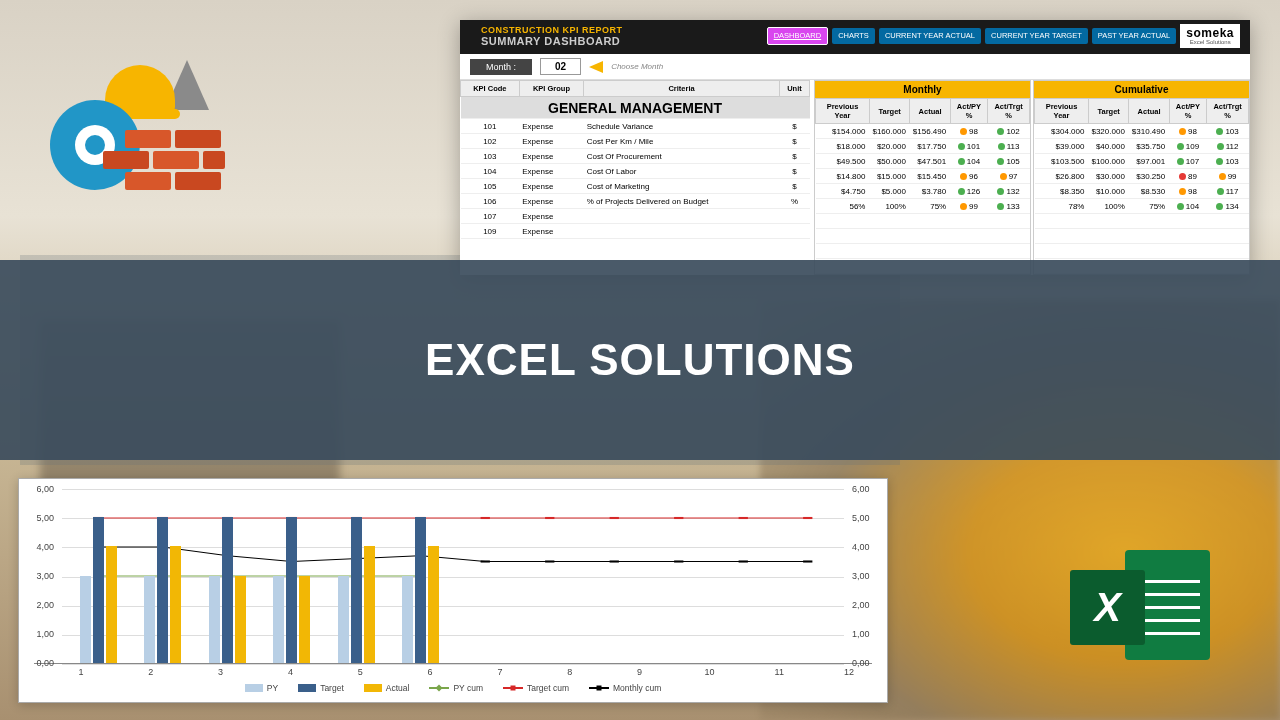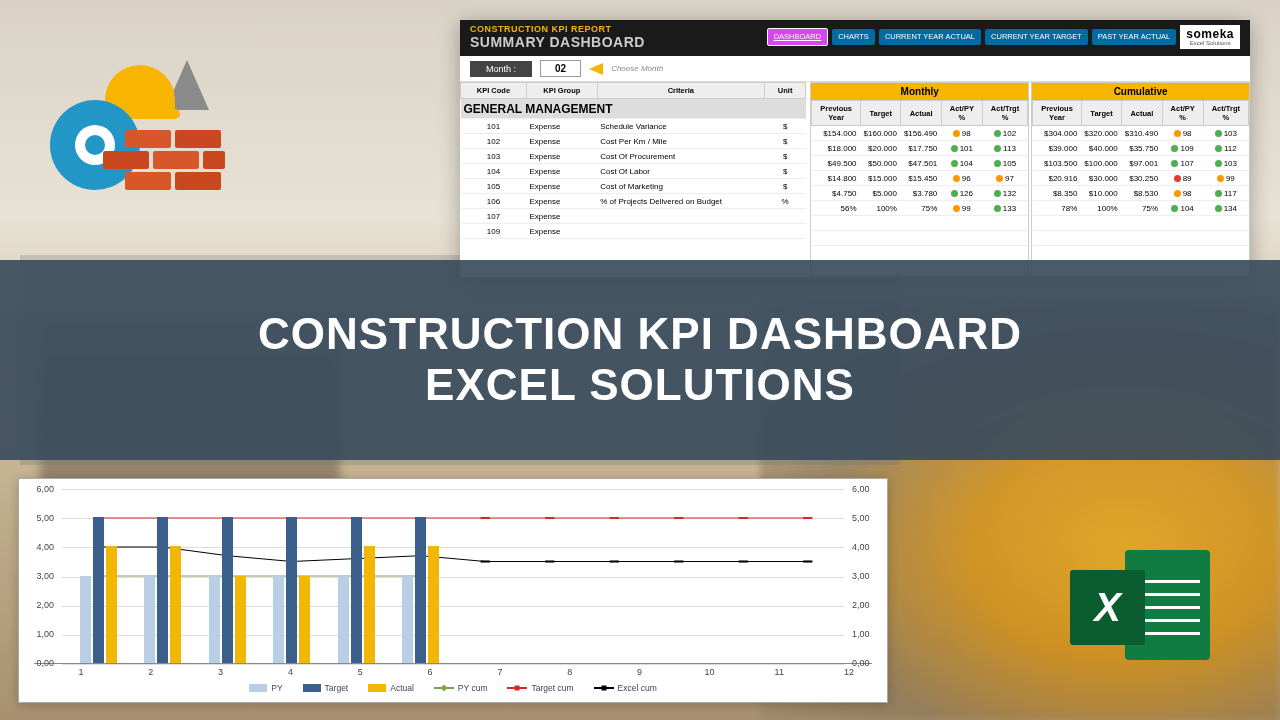--- a/index.html
+++ b/index.html
@@ -15,46 +15,46 @@
 .gear-dot { position:absolute; inset:35px; background:#2196c7; border-radius:50%; }
 .helmet { position:absolute; left:55px; top:5px; width:70px; height:50px; background:#f7b500; border-radius:35px 35px 8px 8px; }
 .helmet::after { content:''; position:absolute; bottom:-4px; left:-5px; right:-5px; height:10px; background:#f7b500; border-radius:5px; }
 .trowel { position:absolute; left:115px; top:0; width:0; height:0; border-left:22px solid transparent; border-right:22px solid transparent; border-bottom:50px solid #8a8a8a; }
 .bricks { position:absolute; left:75px; top:70px; width:100px; height:60px; }
 .brick { position:absolute; height:18px; background:#d8572a; border-radius:2px; }
 
 
 .dashboard { position:absolute; left:460px; top:20px; width:790px; background:#fff; font-size:9px; box-shadow:0 4px 20px rgba(0,0,0,0.3); }
 .dash-header { background:#1a1a1a; color:#fff; padding:4px 10px 6px; display:flex; justify-content:space-between; align-items:center; }
-.dash-titles { display:flex; flex-direction:column; }
+.dash-titles { display:flex; flex-direction:column;margin-left:11px; }
 .dash-report { color:#f7b500; font-size:9px; font-weight:bold; letter-spacing:0.5px; }
-.dash-subtitle { color:#ccc; font-size:14px; font-weight:bold; letter-spacing:0.5px; }
+.dash-subtitle { color:#ccc; font-size:11px; font-weight:bold; letter-spacing:0.5px; }
 .nav-tabs { display:flex; gap:4px; align-items:center; }
 .nav-tab { background:#0369a1; color:#fff; padding:4px 6px; font-size:7.5px; border-radius:2px; text-align:center; line-height:1.1; cursor:pointer; }
 .nav-tab.active { background:#d946ef; border:1.5px solid #fff;text-decoration:underline; }
 .logo-box { background:#fff; padding:3px 6px; color:#000; font-size:9px; text-align:center; line-height:1; }
 .logo-main { font-weight:bold; font-size:12px; letter-spacing:0.5px; }
 .logo-sub { font-size:6px; color:#555; }
 
 .month-row { display:flex; align-items:center; padding:4px 10px; gap:8px; background:#fff; border-bottom:1px solid #ddd; }
 .month-label { background:#444; color:#fff; padding:3px 16px; font-size:9px; }
 .month-value { border:1px solid #999; padding:2px 14px; font-size:10px; font-weight:bold; }
 .arrow-left { width:0; height:0; border-top:6px solid transparent; border-bottom:6px solid transparent; border-right:14px solid #f7b500; }
 .choose { color:#888; font-style:italic; font-size:8px; }
 
 .data-area { display:flex; }
 .left-table { width:350px; }
 .right-tables { flex:1; display:flex; gap:2px; padding-left:4px; }
 .metric-block { flex:1; border:1px solid #ccc; }
 .metric-title { background:#f7b500; text-align:center; font-weight:bold; font-size:10px; padding:3px; }
 
 table { border-collapse:collapse; width:100%; }
-th { background:#eee; font-size:7.5px; padding:3px 8px; border:1px solid #ccc; font-weight:bold; }
+th { background:#eee; font-size:7.5px; padding:3px 2px; border:1px solid #ccc; font-weight:bold; }
 td { font-size:8px; padding:2.5px 3px; border-bottom:1px solid #eee; }
-.section-row td { background:#ddd; text-align:left; font-weight:bold; font-size:12px; }
+.section-row td { background:#ddd; text-align:center; font-weight:bold; font-size:14px; }
 .num { text-align:right; padding-right:4px; }
 .ctr { text-align:center; }
 .dot { display:inline-block; width:7px; height:7px; border-radius:50%; margin-right:2px; vertical-align:middle; }
 .dot.g { background:#4caf50; }
 .dot.o { background:#ff9800; }
 .dot.r { background:#e53935; }
 
 
 .banner { position:absolute; left:0; right:0; top:260px; height:200px; background:rgba(59,76,92,0.92); display:flex; flex-direction:column; justify-content:center; align-items:center; color:#fff; }
 .banner-title { font-size:44px; font-weight:bold; letter-spacing:1px; line-height:1.15; text-align:center; }
@@ -324,21 +324,21 @@
                 <td class="ctr"><span class="dot g"></span>112</td>
               </tr>
               <tr>
                 <td class="num">$103.500</td>
                 <td class="num">$100.000</td>
                 <td class="num">$97.001</td>
                 <td class="ctr"><span class="dot g"></span>107</td>
                 <td class="ctr"><span class="dot g"></span>103</td>
               </tr>
               <tr>
-                <td class="num">$20.916</td>
+                <td class="num">$26.800</td>
                 <td class="num">$30.000</td>
                 <td class="num">$30.250</td>
                 <td class="ctr"><span class="dot r"></span>89</td>
                 <td class="ctr"><span class="dot o"></span>99</td>
               </tr>
               <tr>
                 <td class="num">$8.350</td>
                 <td class="num">$10.000</td>
                 <td class="num">$8.530</td>
                 <td class="ctr"><span class="dot o"></span>98</td>
@@ -380,21 +380,20 @@
                 <td></td>
               </tr>
             </tbody>
         </table>
       </div>
     </div>
   </div>
 </div>
 
 <div class="banner">
-  <div class="banner-title">CONSTRUCTION KPI DASHBOARD</div>
   <div class="banner-title">EXCEL SOLUTIONS</div>
 </div>
 
 <div class="chart-panel">
   <div class="chart-area">
     <div class="y-axis" id="yaxis">
         <div class="y-tick" style="top: 100%;">0,00</div>
         <div class="y-tick" style="top: 83.3333%;">1,00</div>
         <div class="y-tick" style="top: 66.6667%;">2,00</div>
         <div class="y-tick" style="top: 50%;">3,00</div>
@@ -554,21 +553,21 @@
     <div class="leg-item">
         <span class="leg-line" style="background:#d62828">
           <span style="position:absolute;left:50%;top:50%;width:5px;height:5px;background:#d62828;transform:translate(-50%,-50%)"></span>
         </span>
         <span>Target cum</span>
       </div>
     <div class="leg-item">
         <span class="leg-line" style="background:#000">
           <span style="position:absolute;left:50%;top:50%;width:5px;height:5px;background:#000;transform:translate(-50%,-50%)"></span>
         </span>
-        <span>Excel cum</span>
+        <span>Monthly cum</span>
       </div>
   </div>
 </div>
 
 <div class="excel-icon">
   <div class="excel-book">
     <div class="excel-lines">
         <span></span>
         <span></span>
         <span></span>

